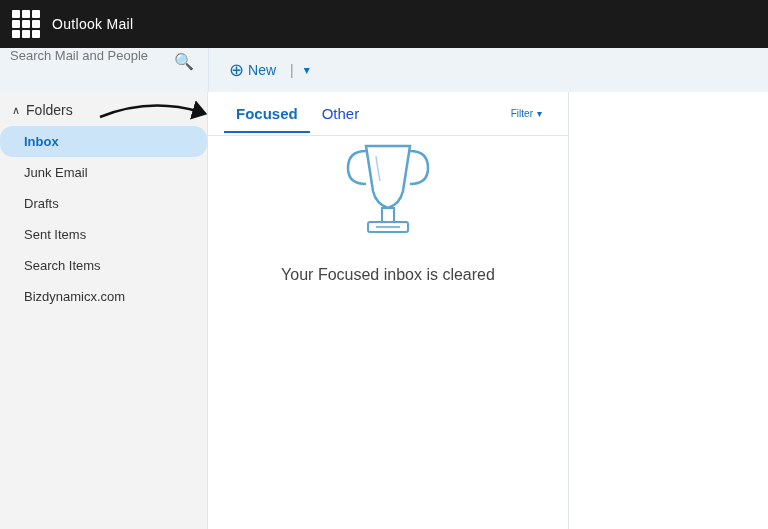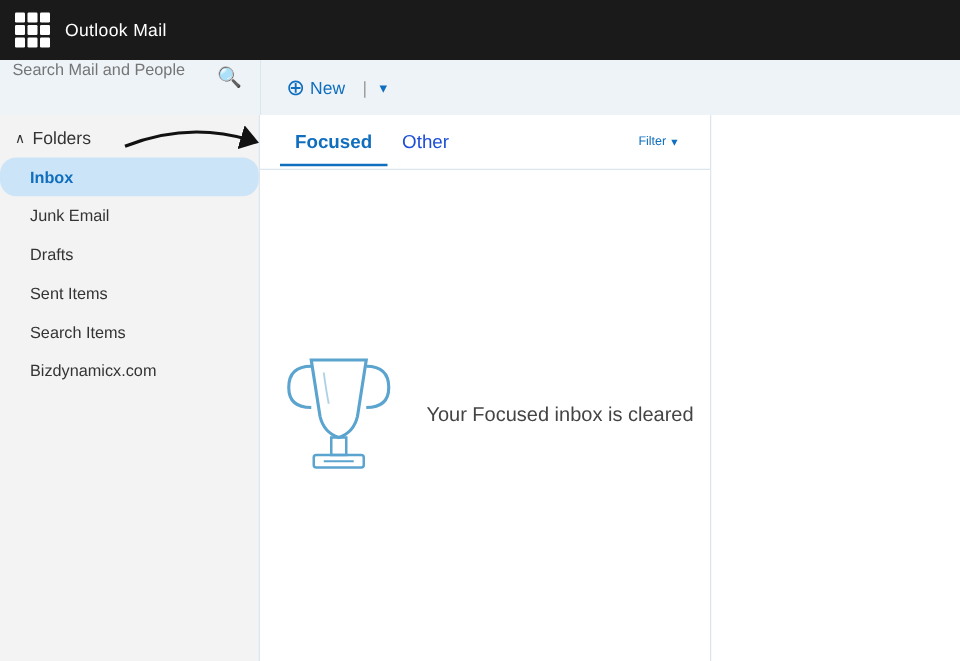--- a/index.html
+++ b/index.html
@@ -191,22 +191,22 @@
       cursor: pointer;
       color: #106ebe;
       font-size: 10px;
       padding: 6px 10px;
     }
 
     
     .empty-state {
       flex: 1;
       display: flex;
-      align-items: center;
-      justify-content: center;
+      flex-direction: column;
+      align-items: center;
       gap: 20px;
     }
 
     
     .trophy-container {
       width: 100px;
       height: 110px;
     }
 
     .empty-message {

